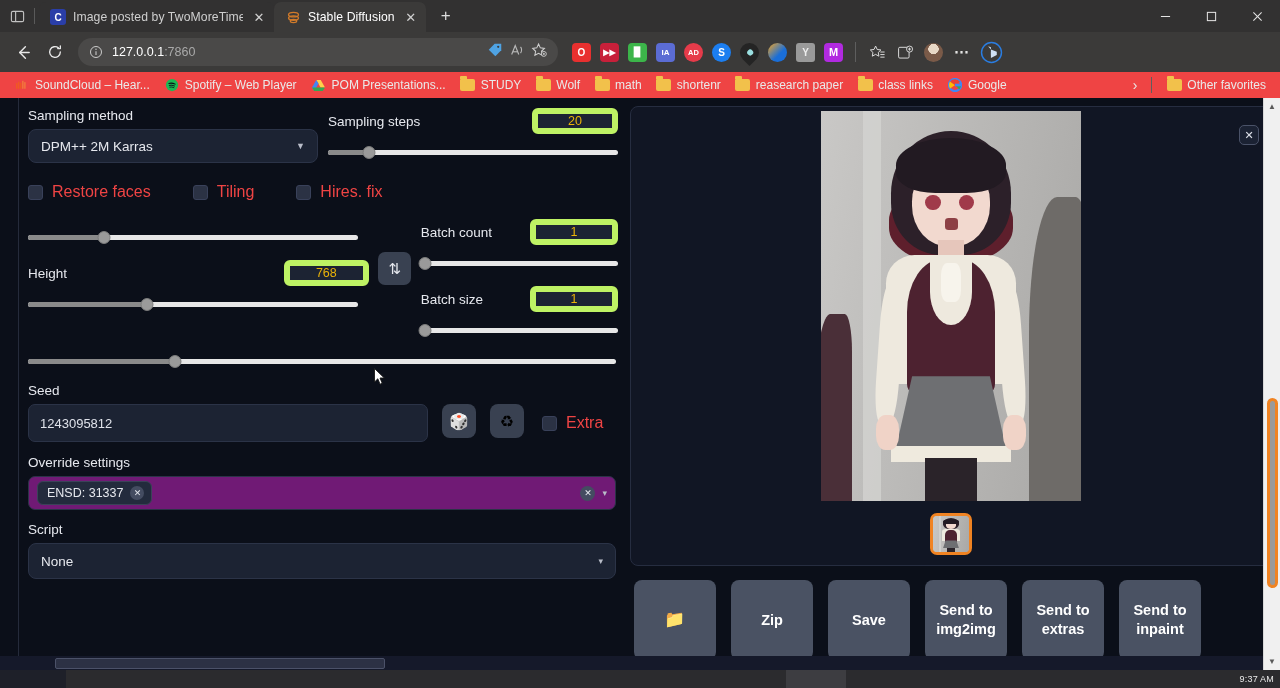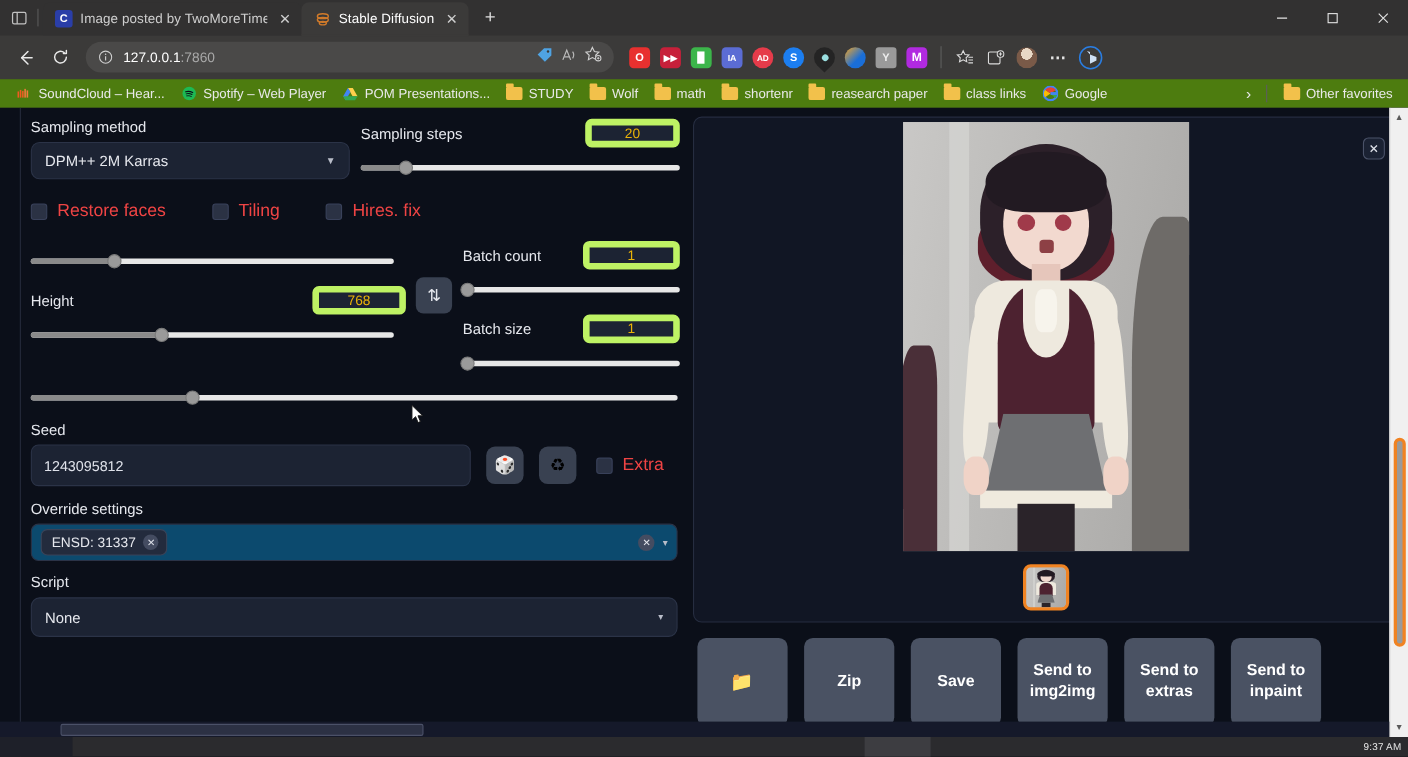--- a/index.html
+++ b/index.html
@@ -81,21 +81,21 @@
   .ext-icons { display: flex; align-items: center; gap: 9px; margin-left: 6px; }
   .ext-ic {
     width: 19px; height: 19px; border-radius: 4px; flex: 0 0 19px;
     display: flex; align-items: center; justify-content: center;
     font-size: 10px; font-weight: bold; color: #fff;
   }
   .navbar-sep { width:1px; height:20px; background:#5e5e5e; margin:0 3px; }
 
   
   .bookmarks {
-    height: 26px; background: #4d7c0f; display: flex; align-items: center;
+    height: 26px; background: #ef4444; display: flex; align-items: center;
     padding: 0 8px; gap: 2px; font-size: 12px; color: #e9e9e9; position: relative;
   }
   .bm { display: flex; align-items: center; gap: 5px; padding: 3px 6px; border-radius: 4px; white-space: nowrap; }
   .bm-ic { width: 16px; height: 14px; flex: 0 0 16px; display: flex; align-items: center; justify-content: center; }
   .folder-ic { width: 15px; height: 12px; background: #f2c14b; border-radius: 1px 2px 2px 2px; position: relative; }
   .folder-ic::before { content:''; position:absolute; top:-3px; left:0; width:7px; height:3px; background:#f2c14b; border-radius:1px 1px 0 0;}
   .bm-overflow { margin-left: auto; display: flex; align-items: center; gap: 4px; }
   .bm-sep { width:1px; height:16px; background:#5e5e5e; margin:0 4px; }
 
   
@@ -152,21 +152,21 @@
     height: 38px; background: #1c2333; border: 1px solid #2b3347; border-radius: 7px;
     display: flex; align-items: center; padding: 0 11px; color: #dfe2ea; font-size: 13px;
   }
   .iconbtn {
     width: 34px; height: 34px; border-radius: 8px; background: #394151;
     display: flex; align-items: center; justify-content: center; font-size: 16px;
   }
 
   
   .tagfield {
-    height: 34px; background: #0c4a6e; border: 1px solid #2b3347; border-radius: 7px;
+    height: 34px; background: #701a75; border: 1px solid #2b3347; border-radius: 7px;
     display: flex; align-items: center; padding: 0 8px; gap: 6px;
   }
   .tag {
     height: 24px; border: 1px solid #3a4considered; border: 1px solid #3a4358; border-radius: 6px;
     background: #232b3d; display: flex; align-items: center; gap: 7px; padding: 0 7px 0 9px;
     font-size: 12.5px; color: #e6e8ee;
   }
   .tag .x {
     width: 14px; height: 14px; border-radius: 50%; background: #444c61; color:#dfe2ea;
     display:flex; align-items:center; justify-content:center; font-size:9px;
@@ -597,21 +597,21 @@
       <div style="margin-left:18px;margin-top:17px;width:588px;">
         <div class="slider" style="margin-top:11px;">
           <div class="track"></div>
           <div class="fill" style="width:25%;"></div>
           <div class="thumb" style="left:25%;"></div>
         </div>
       </div>
 
       <div style="margin-left:18px;margin-top:15px;width:598px;">
         <span class="lbl">Seed</span>
-        <div style="display:flex;align-items:center;gap:14px;">
+        <div style="display:flex;gap:14px;">
           <div class="textinput" style="width:400px;">1243095812</div>
           <div class="iconbtn">🎲</div>
           <div class="iconbtn">♻</div>
           <div class="chk-wrap" style="margin-left:4px;">
             <span class="chk"></span>
             <span class="chk-lbl">Extra</span>
           </div>
         </div>
       </div>
 

